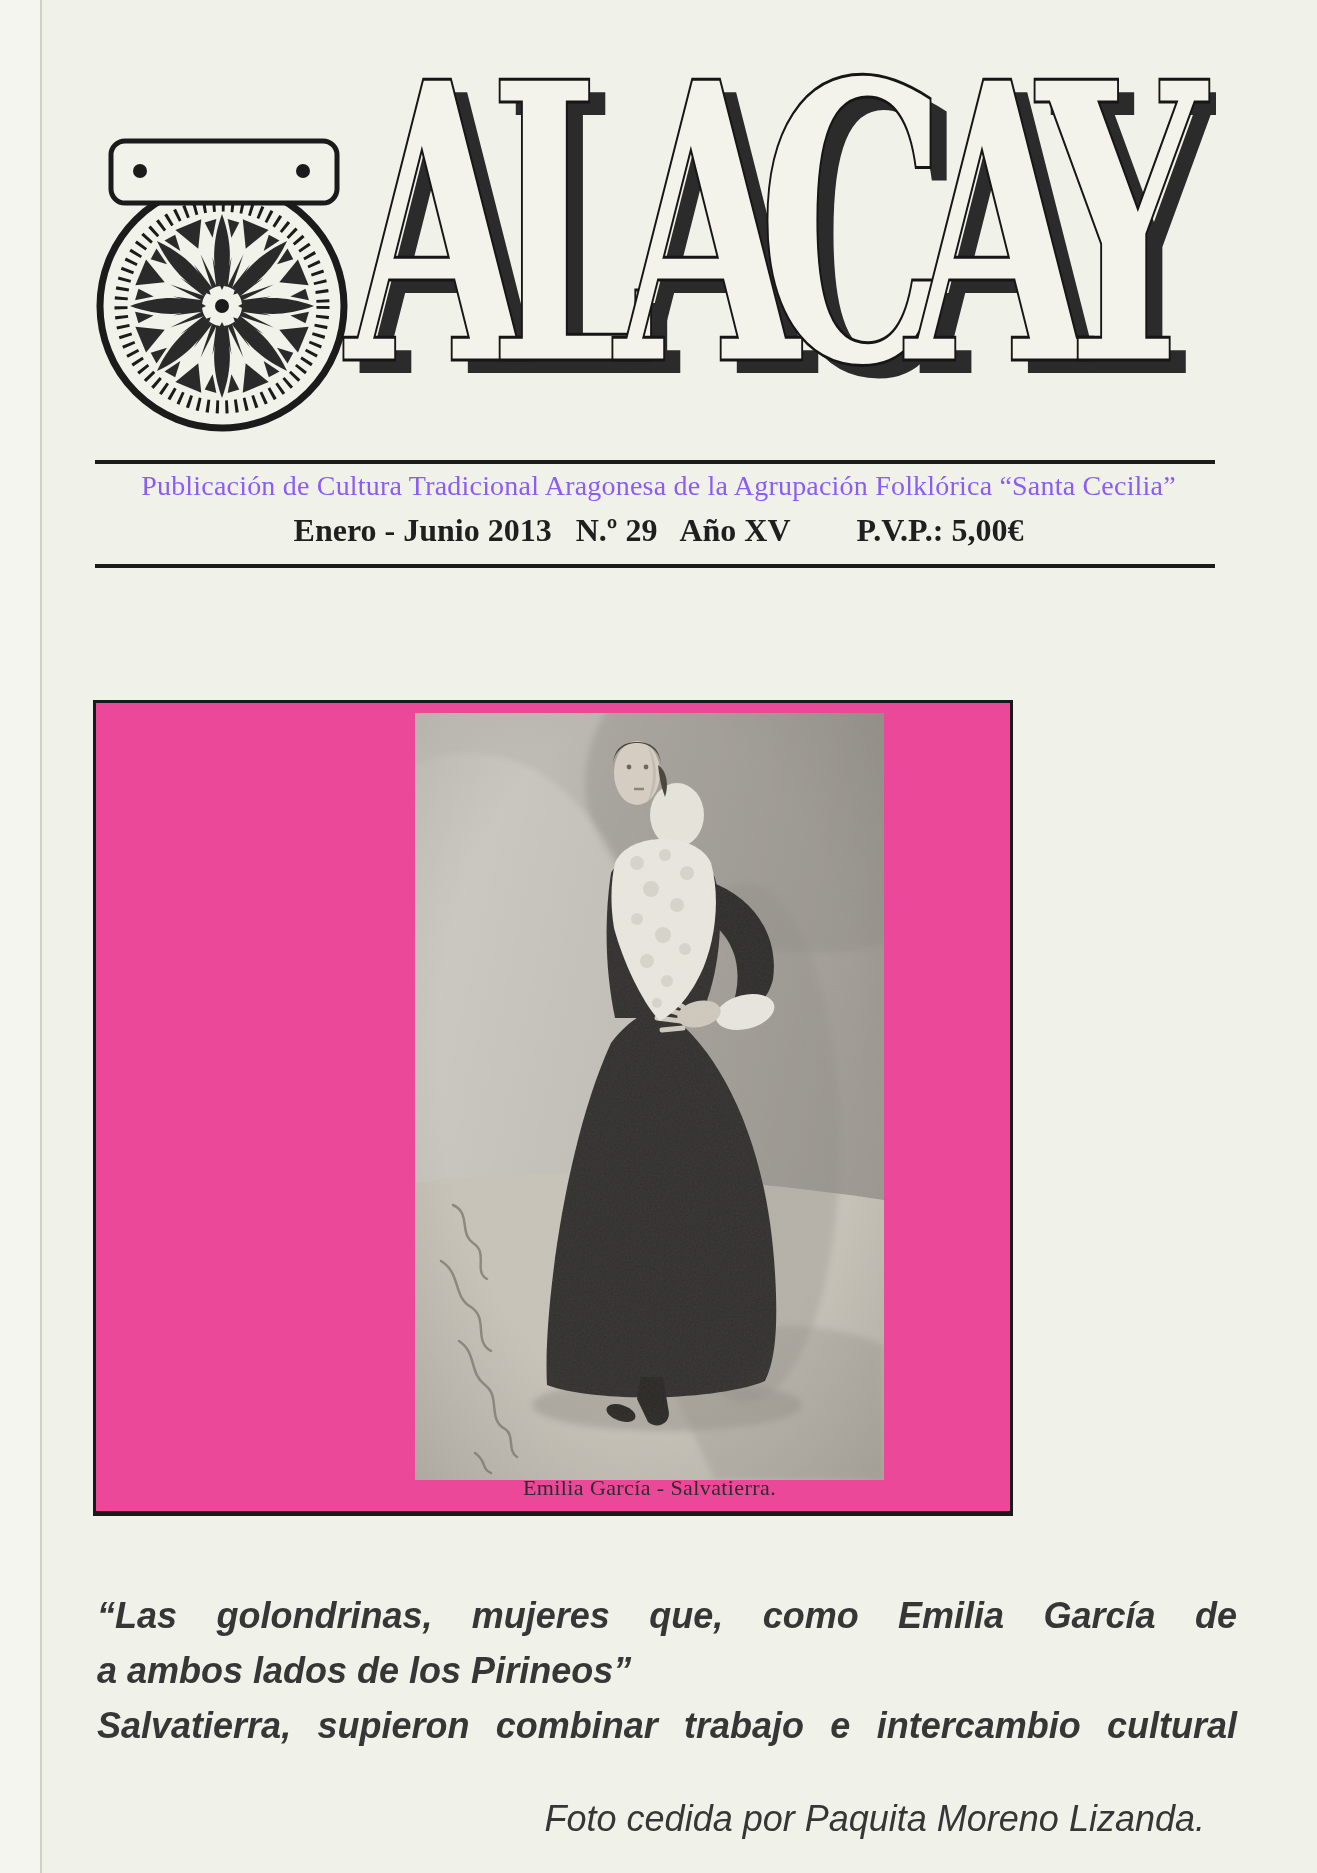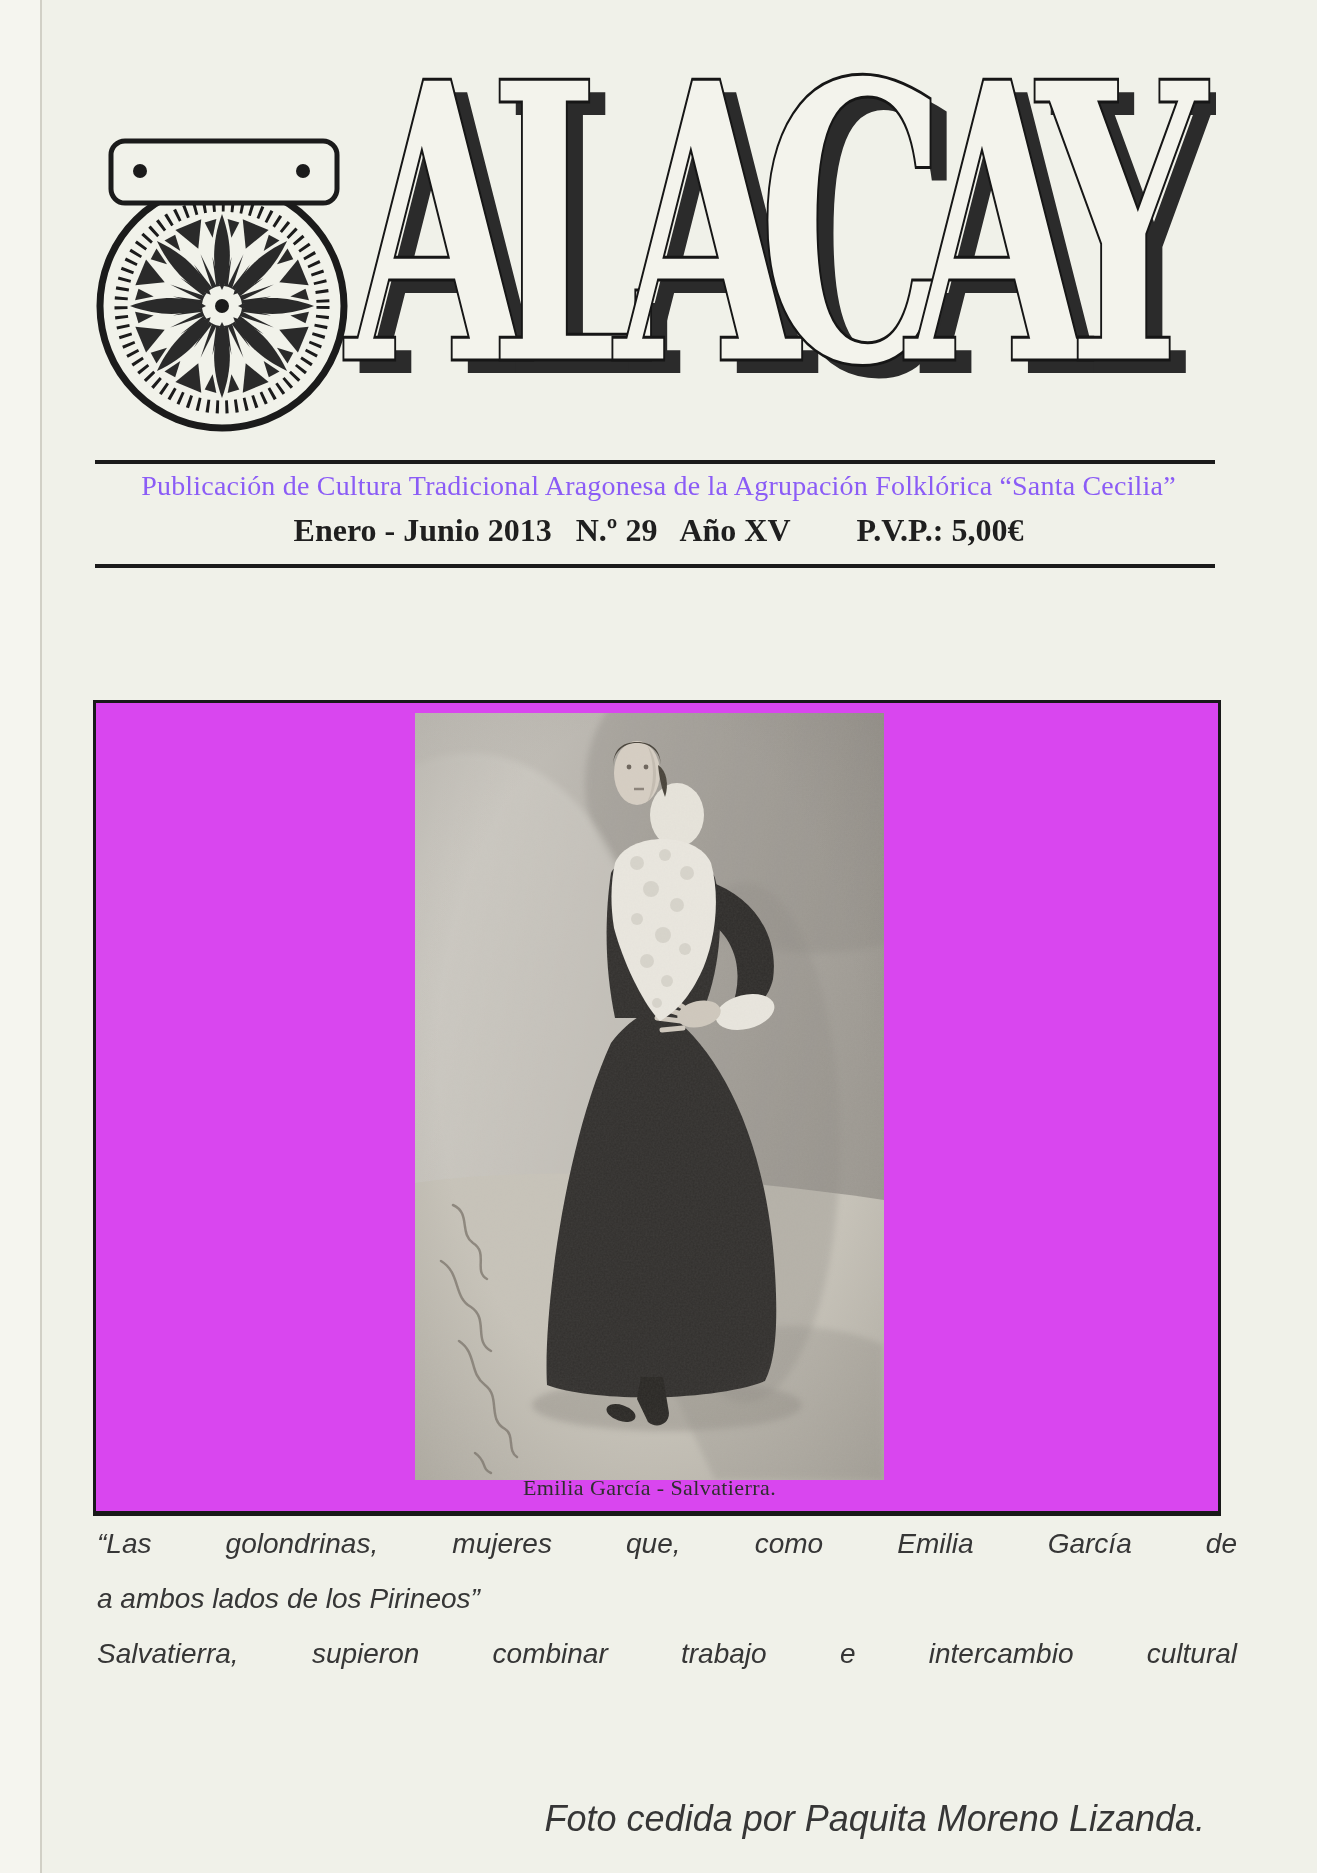--- a/index.html
+++ b/index.html
@@ -26,34 +26,34 @@
     position:absolute;left:0;top:512px;width:100%;text-align:center;
     font-size:32px;white-space:nowrap;color:#1f1f1f;font-weight:bold;
   }
   .issue-line .seg{display:inline-block;}
   .issue-line .gap-s{margin-left:16px;}
   .issue-line .gap-m{margin-left:14px;}
   .issue-line .gap-l{margin-left:58px;}
 
   
   .photo-frame{
-    position:absolute;left:93px;top:700px;width:1128px;height:816px;
+    position:absolute;left:93px;top:700px;width:920px;height:816px;
     box-sizing:border-box;border:3px solid #191919;border-bottom-width:5px;
-    background:#d946ef;
+    background:#ec4899;
   }
   .photo{position:absolute;left:319px;top:10px;width:469px;height:767px;}
   .photo-caption{
     position:absolute;left:319px;top:772px;width:469px;text-align:center;
     font-size:22px;color:#2e2e2e;letter-spacing:.4px;
   }
 
   
-  .quote{position:absolute;left:97px;top:1516px;width:1140px;
-    font-family:"Liberation Sans", sans-serif;font-style:italic;font-weight:normal;
-    font-size:28px;line-height:55px;color:#363636;}
+  .quote{position:absolute;left:97px;top:1588px;width:1140px;
+    font-family:"Liberation Sans", sans-serif;font-style:italic;font-weight:bold;
+    font-size:36px;line-height:55px;color:#363636;}
   .qline{text-align:justify;text-align-last:justify;}
   .qline.qlast{text-align-last:left;}
   .credit{
     position:absolute;left:97px;top:1798px;width:1108px;text-align:right;
     font-family:"Liberation Sans", sans-serif;font-style:italic;font-weight:normal;
     font-size:36px;color:#363636;
   }
 </style>
 </head>
 <body>

